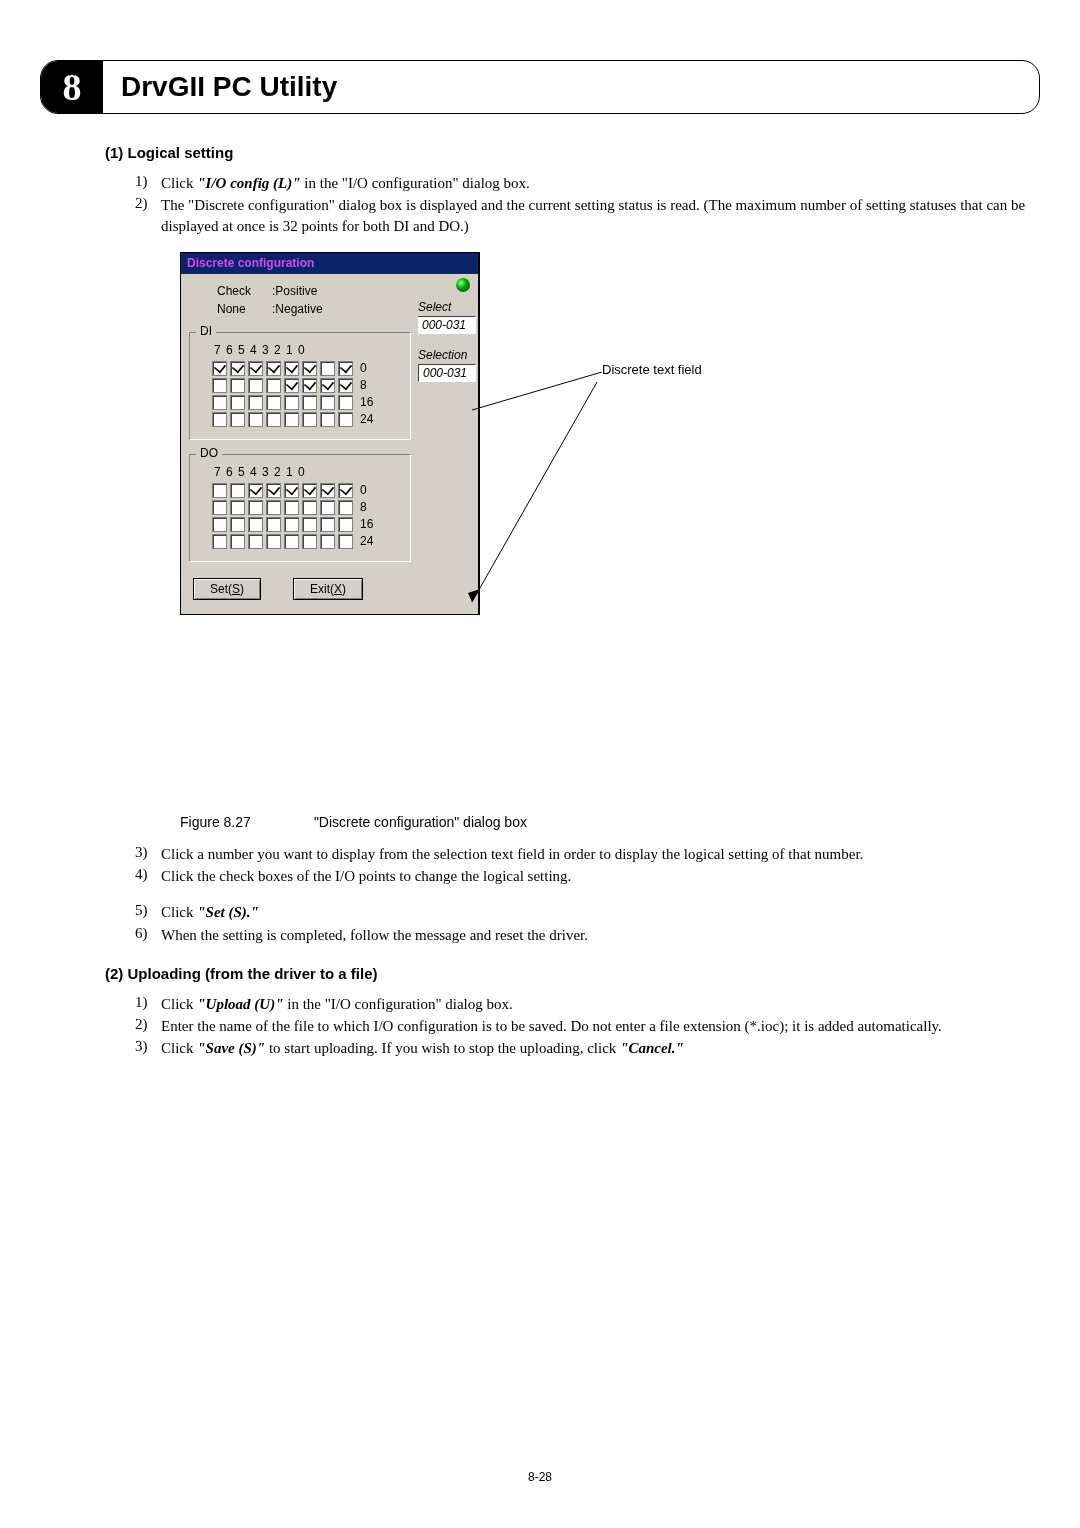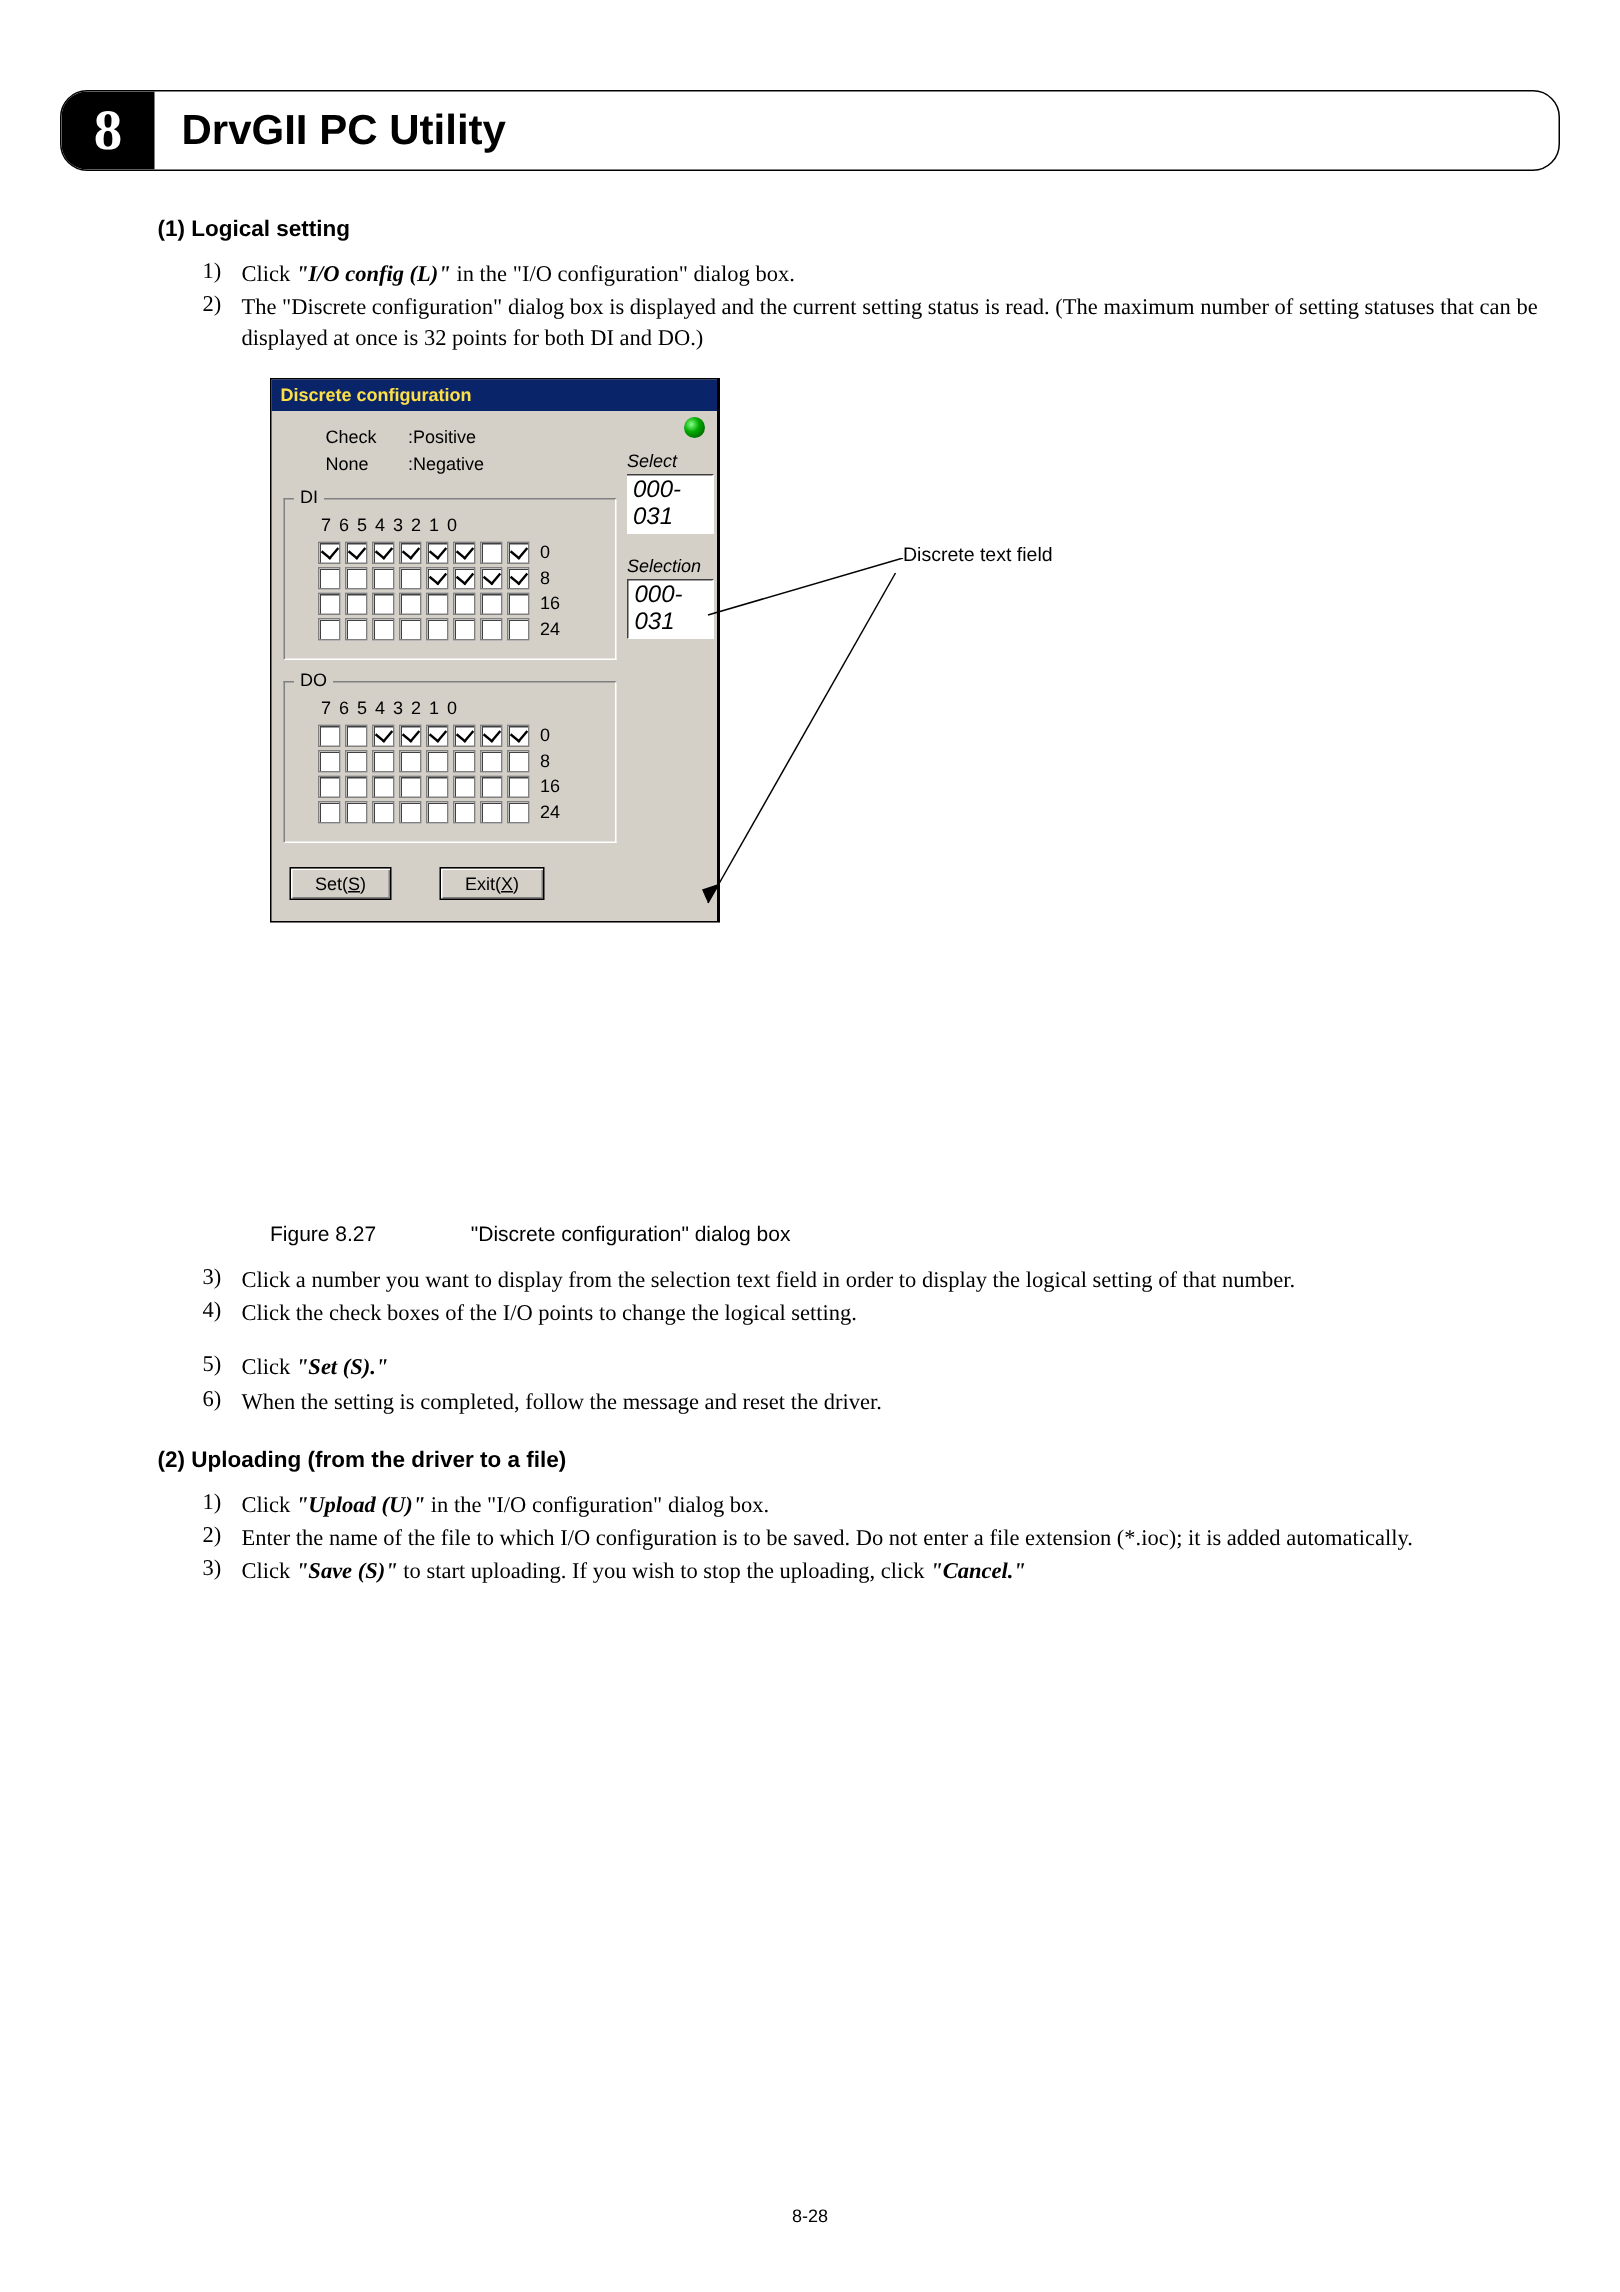--- a/index.html
+++ b/index.html
@@ -85,21 +85,21 @@
     left: 0; top: 0;
     width: 300px;
     background: #d4d0c8;
     border: 1px solid #000;
     border-right: 2px solid #000;
     font-family: "MS Sans Serif", Tahoma, Arial, sans-serif;
     font-size: 12px;
   }
   .dlg-title {
     background: #0a246a;
-    color: #fde047;
+    color: #d946ef;
     font-weight: bold;
     padding: 3px 6px 4px;
     font-size: 12px;
   }
   .dlg-body {
     padding: 8px 8px 10px;
     position: relative;
   }
   .legend-text { line-height: 1.5; }
   .legend-row { display: flex; }
@@ -117,21 +117,21 @@
     border-radius: 50%;
     margin: 0 0 8px 38px;
   }
   .sel-input, .sel-display {
     display: inline-block;
     width: 58px;
     background: #fff;
     border: 1px solid #404040;
     border-right-color:#fff; border-bottom-color:#fff;
     padding: 1px 4px;
-    font-size: 16px;
+    font-size: 12px;
     margin-top: 2px;
   }
   .group {
     border: 1px solid #808080;
     border-right-color:#fff; border-bottom-color:#fff;
     padding: 8px 22px 10px;
     margin: 14px 0 0 0;
     position: relative;
     width: 222px;
   }

